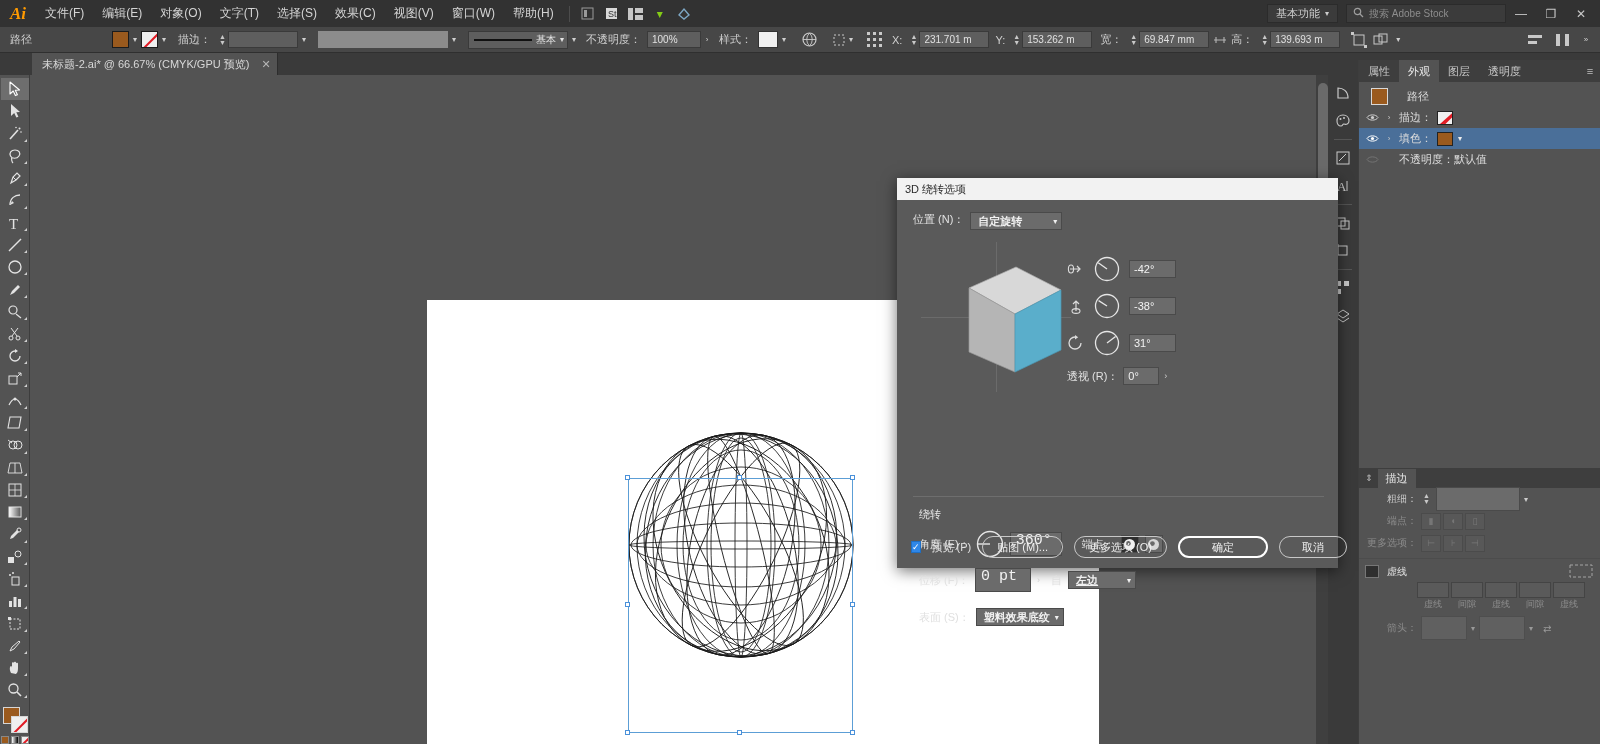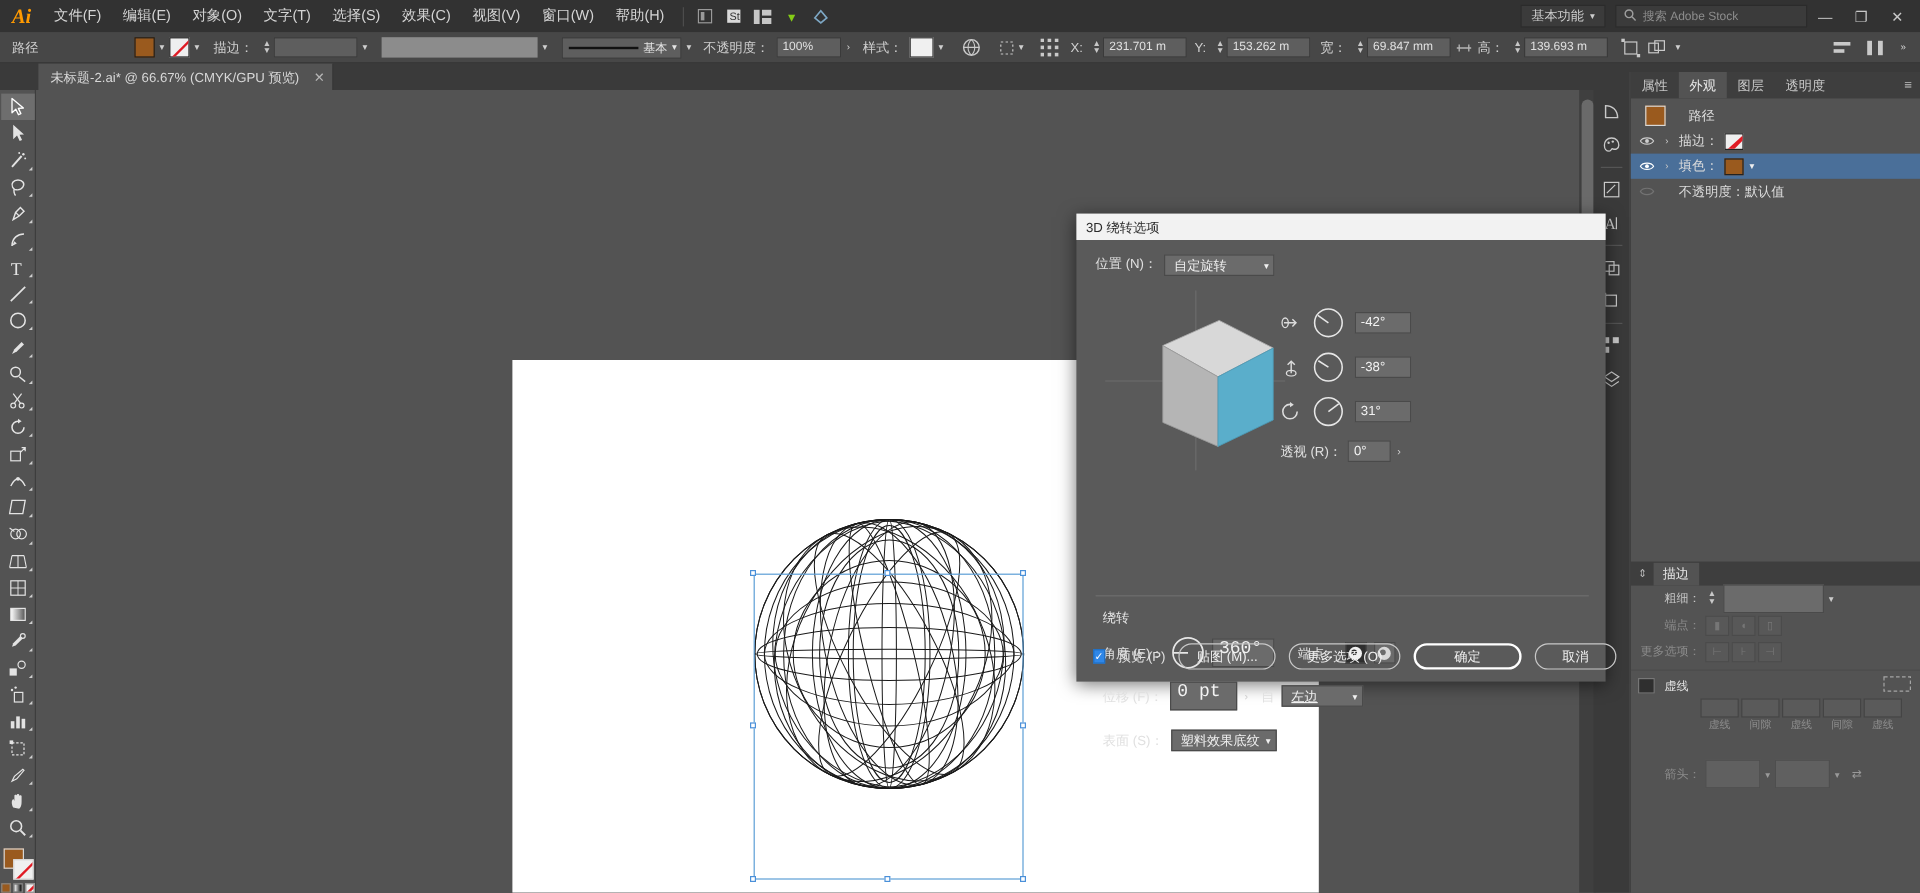--- a/index.html
+++ b/index.html
@@ -185,21 +185,21 @@
   .dlg-title {
     height:22px; background:#f2f2f2; color:#2b2b2b; font-size:11px;
     display:flex; align-items:center; padding-left:8px;
   }
   .dlg-body { position:relative; padding:12px 14px 0 16px; }
   .row { display:flex; align-items:flex-start; gap:6px; }
   .lbl { font-size:11px; color:#e0e0e0; white-space:nowrap; }
   .sel-dd {
     background:#6b6b6b; border:1px solid #4a4a4a; height:18px; min-width:92px;
     display:flex; align-items:center; justify-content:space-between;
-    padding:0 4px 0 7px; font-size:11px; color:#f0f0f0;
+    padding:0 4px 0 7px; font-size:11px; color:#f0f0f0;font-weight:bold;
   }
   .cube-area { position:relative; width:150px; height:150px; margin-top:12px; margin-left:8px; }
   .guide-h { position:absolute; left:0; top:75px; width:150px; height:1px; background:#6b6b6b; }
   .guide-v { position:absolute; left:75px; top:0; width:1px; height:150px; background:#6b6b6b; }
   .angle-rows { position:absolute; left:170px; top:56px; }
   .angle-row { display:flex; align-items:center; gap:9px; margin-bottom:11px; }
   .a-icon { width:18px; height:18px; color:#dcdcdc; display:flex; align-items:center; justify-content:center;}
   .dial { width:26px; height:26px; }
   .a-field {
     width:47px; height:18px; background:#6b6b6b; border:1px solid #4a4a4a;
@@ -815,21 +815,21 @@
         <span class="dash-f"></span>
         <span class="dash-f"></span>
       </div>
       <div class="dash-lbls">
         <span>虚线</span>
         <span>间隙</span>
         <span>虚线</span>
         <span>间隙</span>
         <span>虚线</span>
       </div>
-      <div class="sp-row" style="margin-top:23px">
+      <div class="sp-row" style="margin-top:6px">
         <span class="sp-lbl dim">箭头：</span>
         <span class="num-field" style="width:46px;opacity:.55"></span>
         <span style="font-size:8px;color:#999">▾</span>
         <span class="num-field" style="width:46px;opacity:.55"></span>
         <span style="font-size:8px;color:#999">▾</span>
         <span style="margin-left:6px;color:#999">⇄</span>
       </div>
     </div>
   </div>
 

